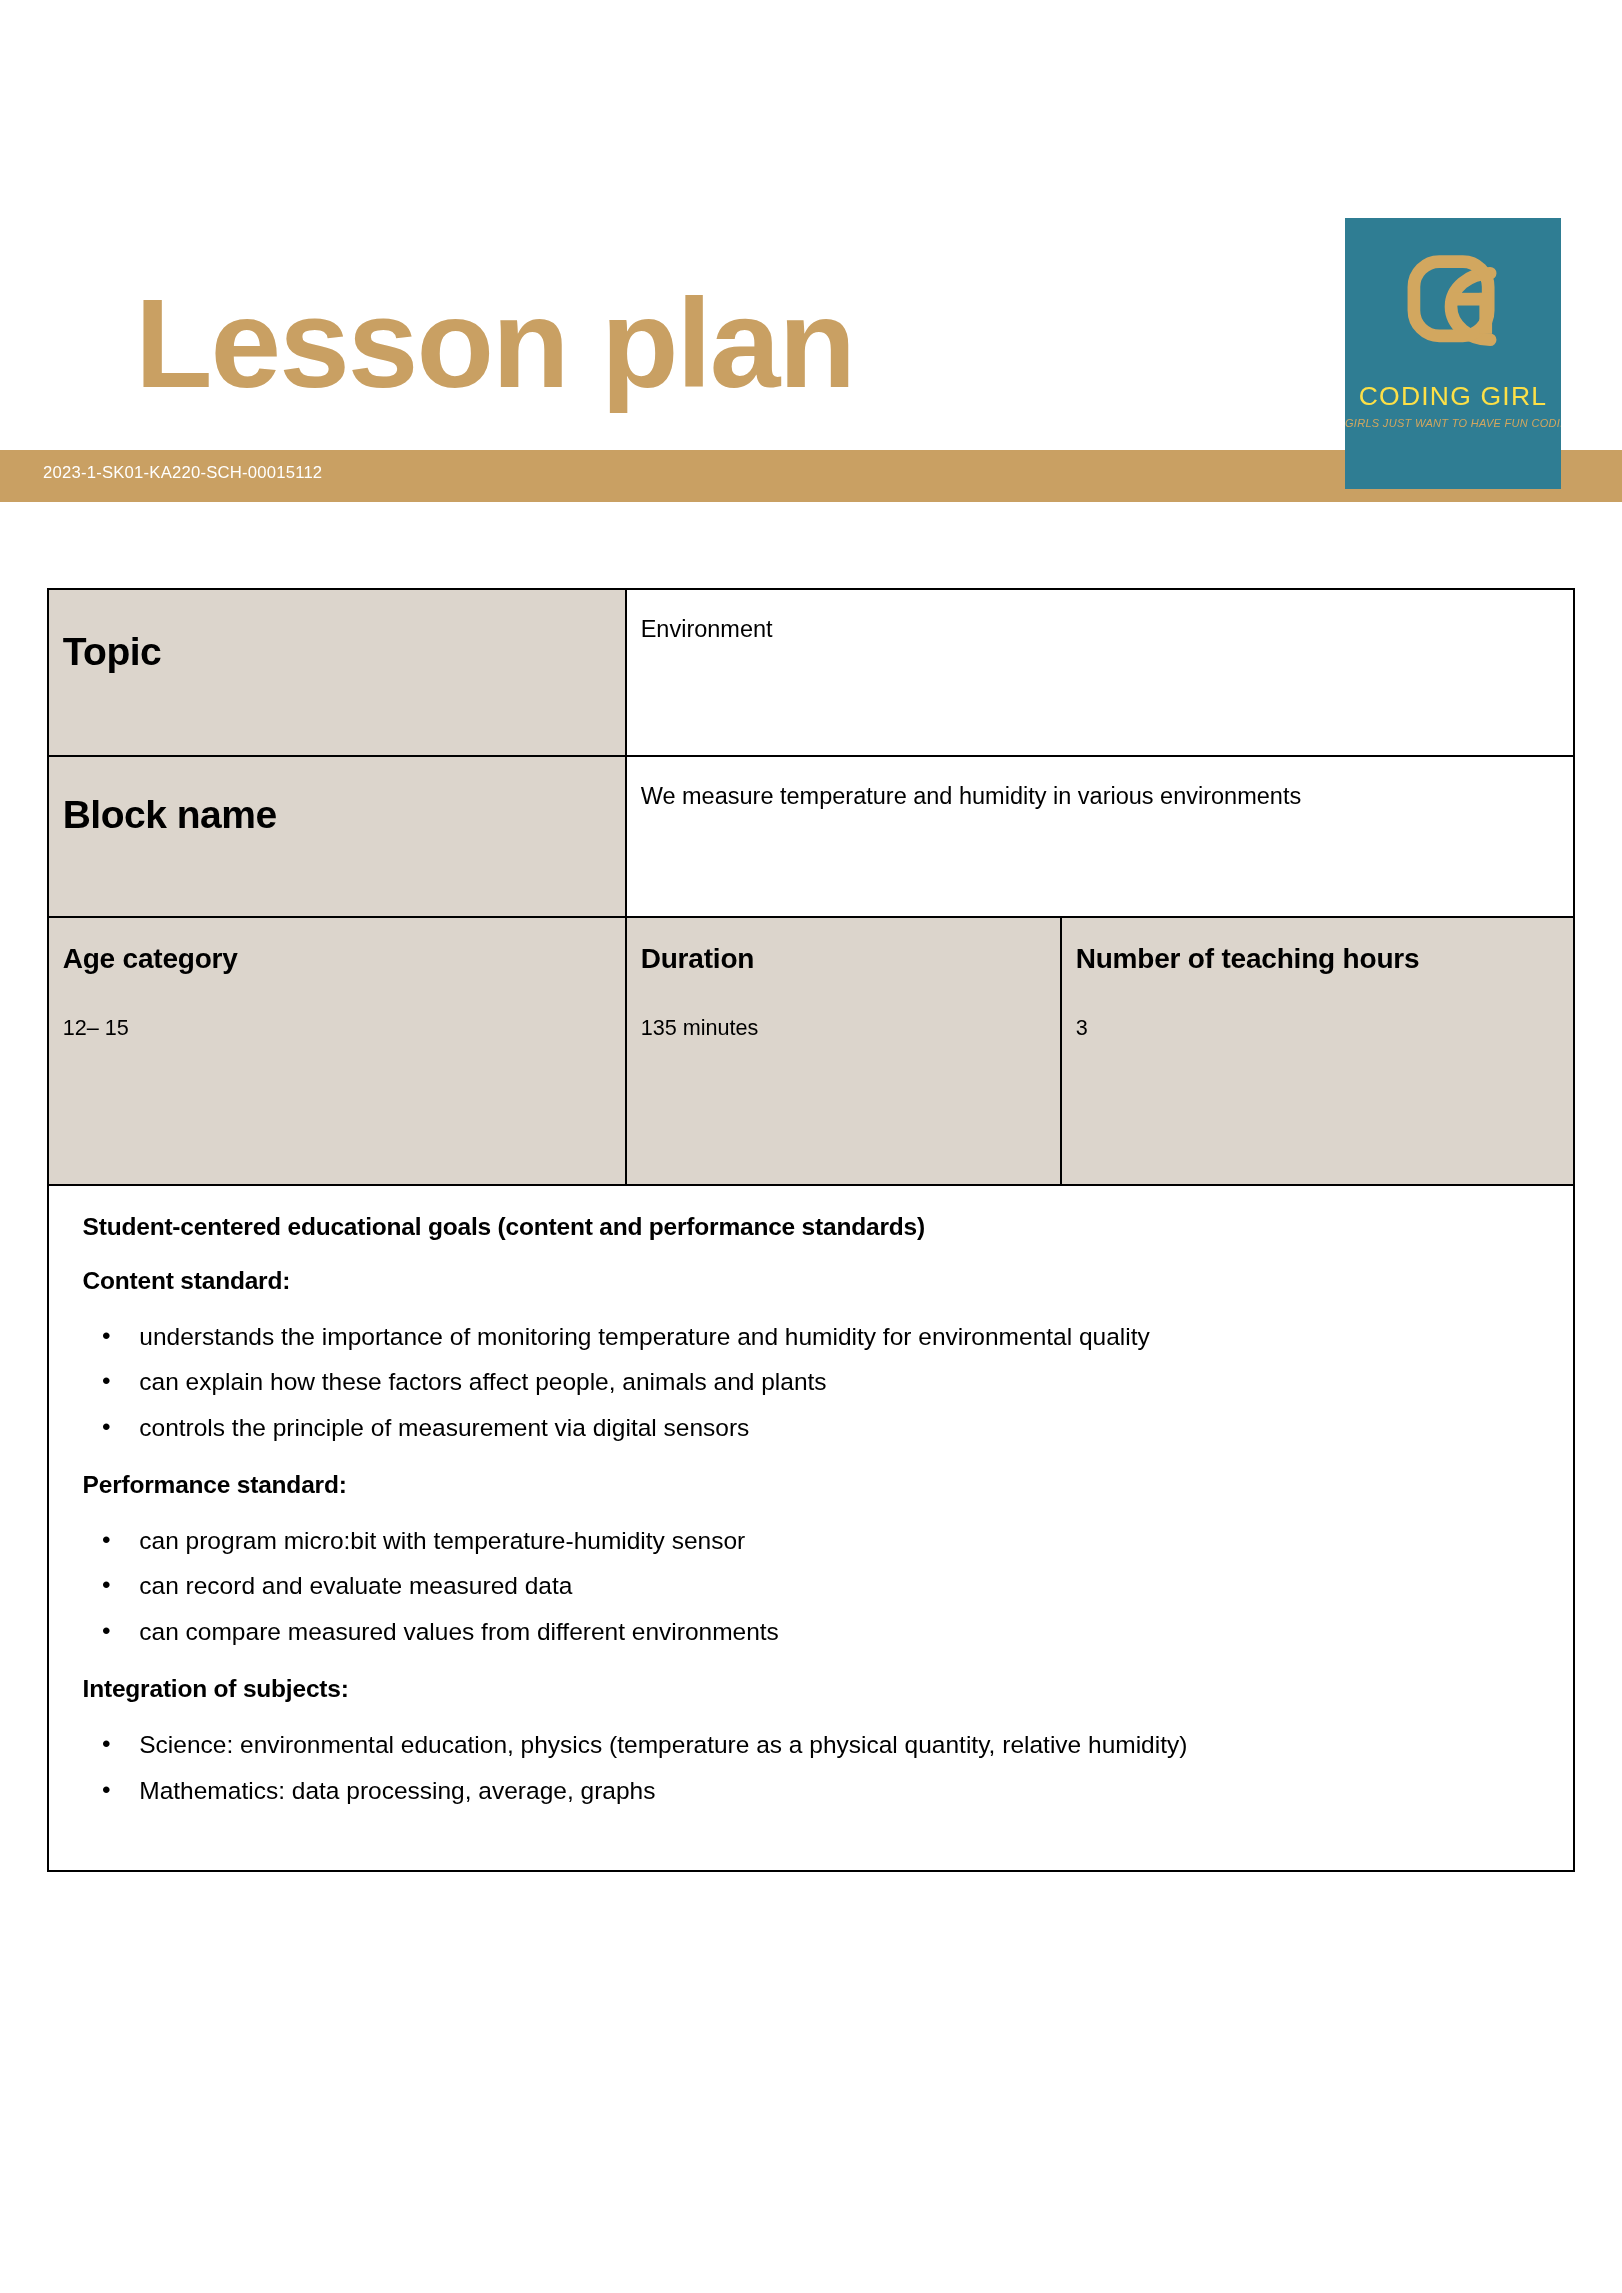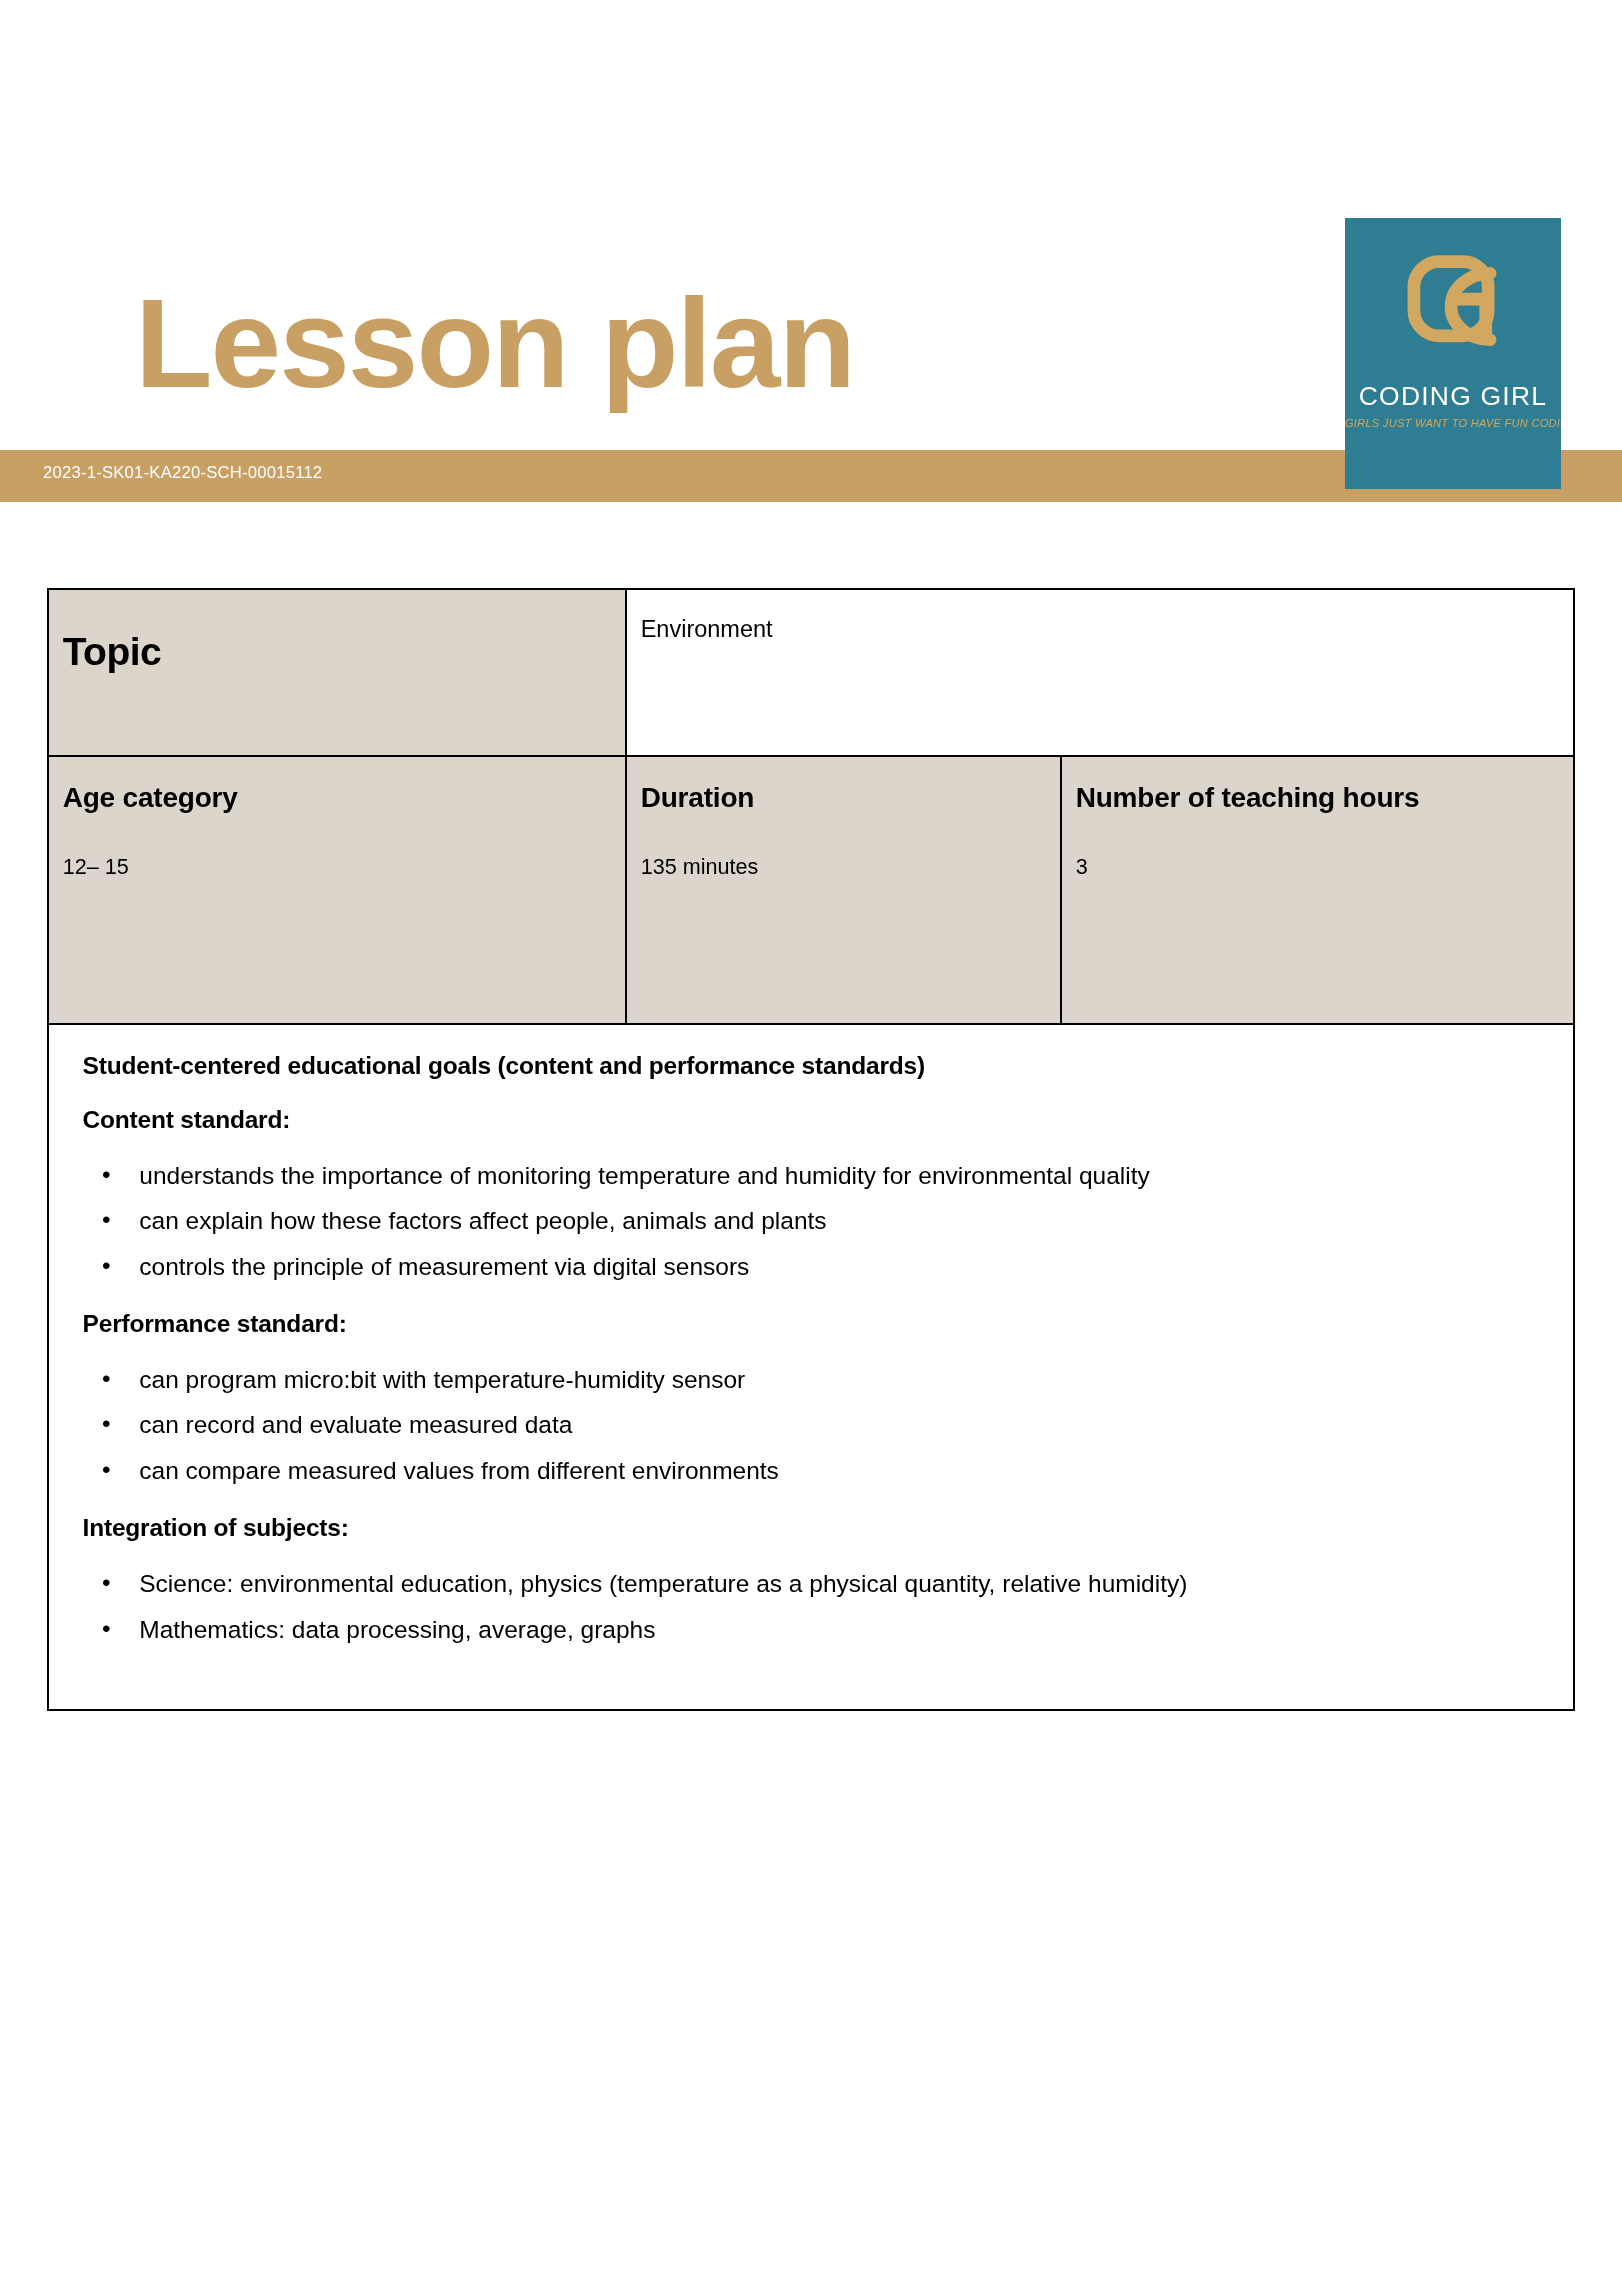--- a/index.html
+++ b/index.html
@@ -64,21 +64,21 @@
     transform: translateX(-50%);
     width: 129px;
     height: 133px;
   }
   #logo-name {
     position: absolute;
     left: 0;
     right: 0;
     top: 165px;
     text-align: center;
-    color: #ffffff;
+    color: #fde047;
     font-size: 26.5px;
     font-weight: 400;
     letter-spacing: 1.2px;
     line-height: 1;
   }
   #logo-tagline {
     position: absolute;
     left: 0;
     right: 0;
     top: 200px;
@@ -205,20 +205,28 @@
 
     <tr>
       <td class="shaded" style="height:165px">
         <div class="cell-pad hdr-lg" style="padding-top:39px;">Topic</div>
       </td>
       <td class="plain" colspan="2">
         <div class="cell-pad val">Environment</div>
       </td>
     </tr>
 
+    <tr>
+      <td class="shaded" style="height:159px">
+        <div class="cell-pad hdr-lg" style="padding-top:35px;">Block name</div>
+      </td>
+      <td class="plain" colspan="2">
+        <div class="cell-pad val" style="padding-top:21.6px; padding-right:127px;">We measure temperature and humidity in various environments</div>
+      </td>
+    </tr>
 
     <tr>
       <td class="shaded" style="height:266px">
         <div class="cell-pad">
           <div class="hdr-md">Age category</div>
           <div class="val-sm">12– 15</div>
         </div>
       </td>
       <td class="shaded">
         <div class="cell-pad">

